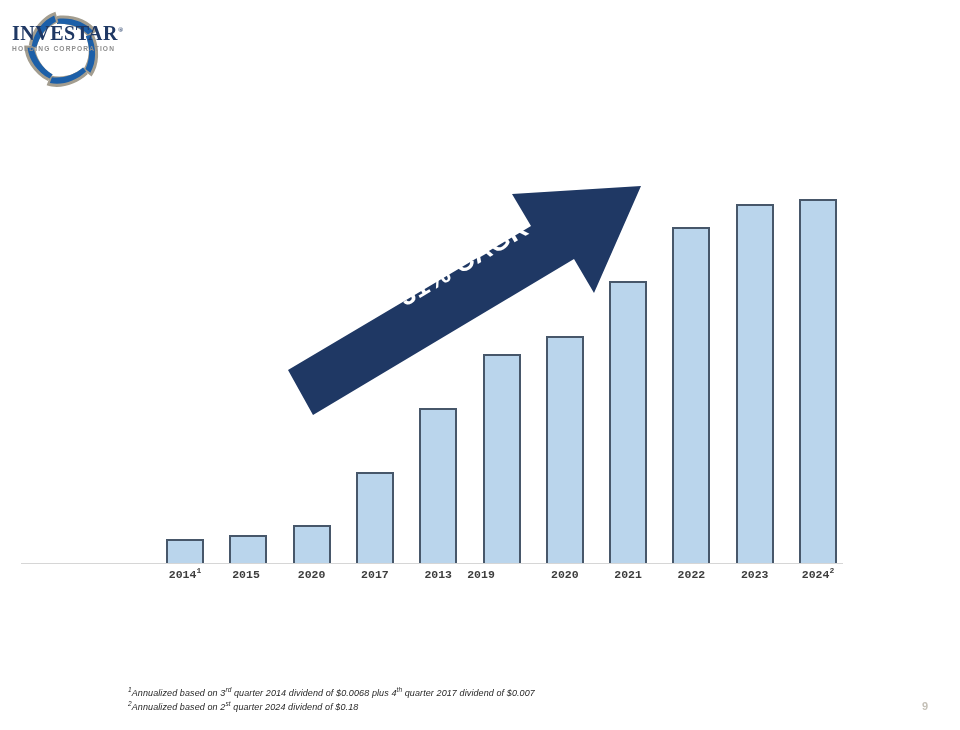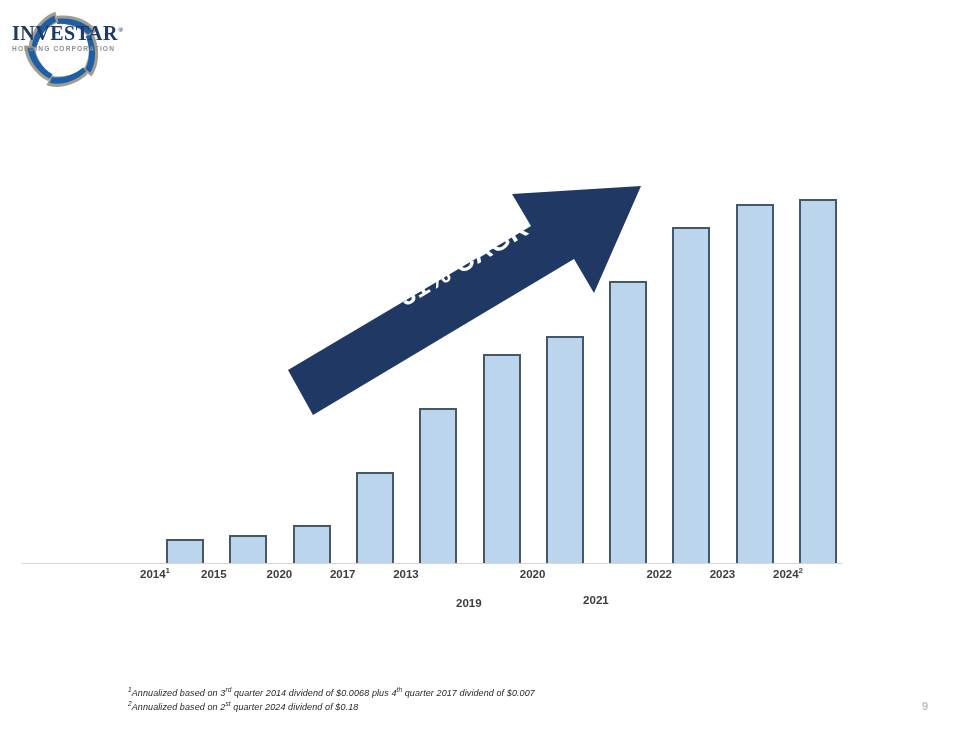--- a/index.html
+++ b/index.html
@@ -64,25 +64,26 @@
     border-bottom: none;
   }
   #bars-layer { position: absolute; left:0; top:0; width:960px; height:660px; }
 
   
   #x-axis-labels { position: absolute; left:0; top:0; width:960px; height:660px; }
   .x-axis-tick {
     position: absolute;
     top: 568px;
     width: 90px;
-    text-align: left;
+    text-align: center;
     font-size: 11.5px;
     font-weight: bold;
     color: #3d3d3d;
     white-space: nowrap;
+    font-family: Liberation Mono, monospace;
   }
   .x-axis-tick sup {
     font-size: 8px;
     font-weight: bold;
     vertical-align: super;
     line-height: 0;
   }
 
   
   #cagr-arrow-group {
@@ -216,23 +217,23 @@
       <div class="chart-bar" style="left: 735.7px; width: 38px; top: 203.989px; height: 359.011px; background: rgb(186, 213, 236); border-color: rgb(71, 87, 106);"></div>
       <div class="chart-bar" style="left: 799px; width: 38px; top: 199.444px; height: 363.556px; background: rgb(186, 213, 236); border-color: rgb(71, 87, 106);"></div>
     </div>
 
   <div id="x-axis-labels">
       <div class="x-axis-tick" style="left: 140px;"><span>2014</span><sup>1</sup></div>
       <div class="x-axis-tick" style="left: 201px;"><span>2015</span></div>
       <div class="x-axis-tick" style="left: 266.6px;"><span>2020</span></div>
       <div class="x-axis-tick" style="left: 329.9px;"><span>2017</span></div>
       <div class="x-axis-tick" style="left: 393.2px;"><span>2013</span></div>
-      <div class="x-axis-tick" style="left: 456px; margin-top: 29px;"><span>2019</span></div>
+      <div class="x-axis-tick" style="left: 436px;"><span>2019</span></div>
       <div class="x-axis-tick" style="left: 519.8px;"><span>2020</span></div>
-      <div class="x-axis-tick" style="left: 583.1px; margin-top: 26px;"><span>2021</span></div>
+      <div class="x-axis-tick" style="left: 583.1px;"><span>2021</span></div>
       <div class="x-axis-tick" style="left: 646.4px;"><span>2022</span></div>
       <div class="x-axis-tick" style="left: 709.7px;"><span>2023</span></div>
       <div class="x-axis-tick" style="left: 773px;"><span>2024</span><sup>2</sup></div>
     </div>
 
   <div id="cagr-arrow-group">
     <svg width="960" height="660" viewBox="0 0 960 660" style="position:absolute;left:0;top:0;">
       <polygon points="288,370 531,226 512,194 641,186 594,293 574,259 313,415" fill="#1f3864"></polygon>
     </svg>
     <div id="cagr-arrow-label" style="color: rgb(255, 255, 255);">31% CAGR</div>

